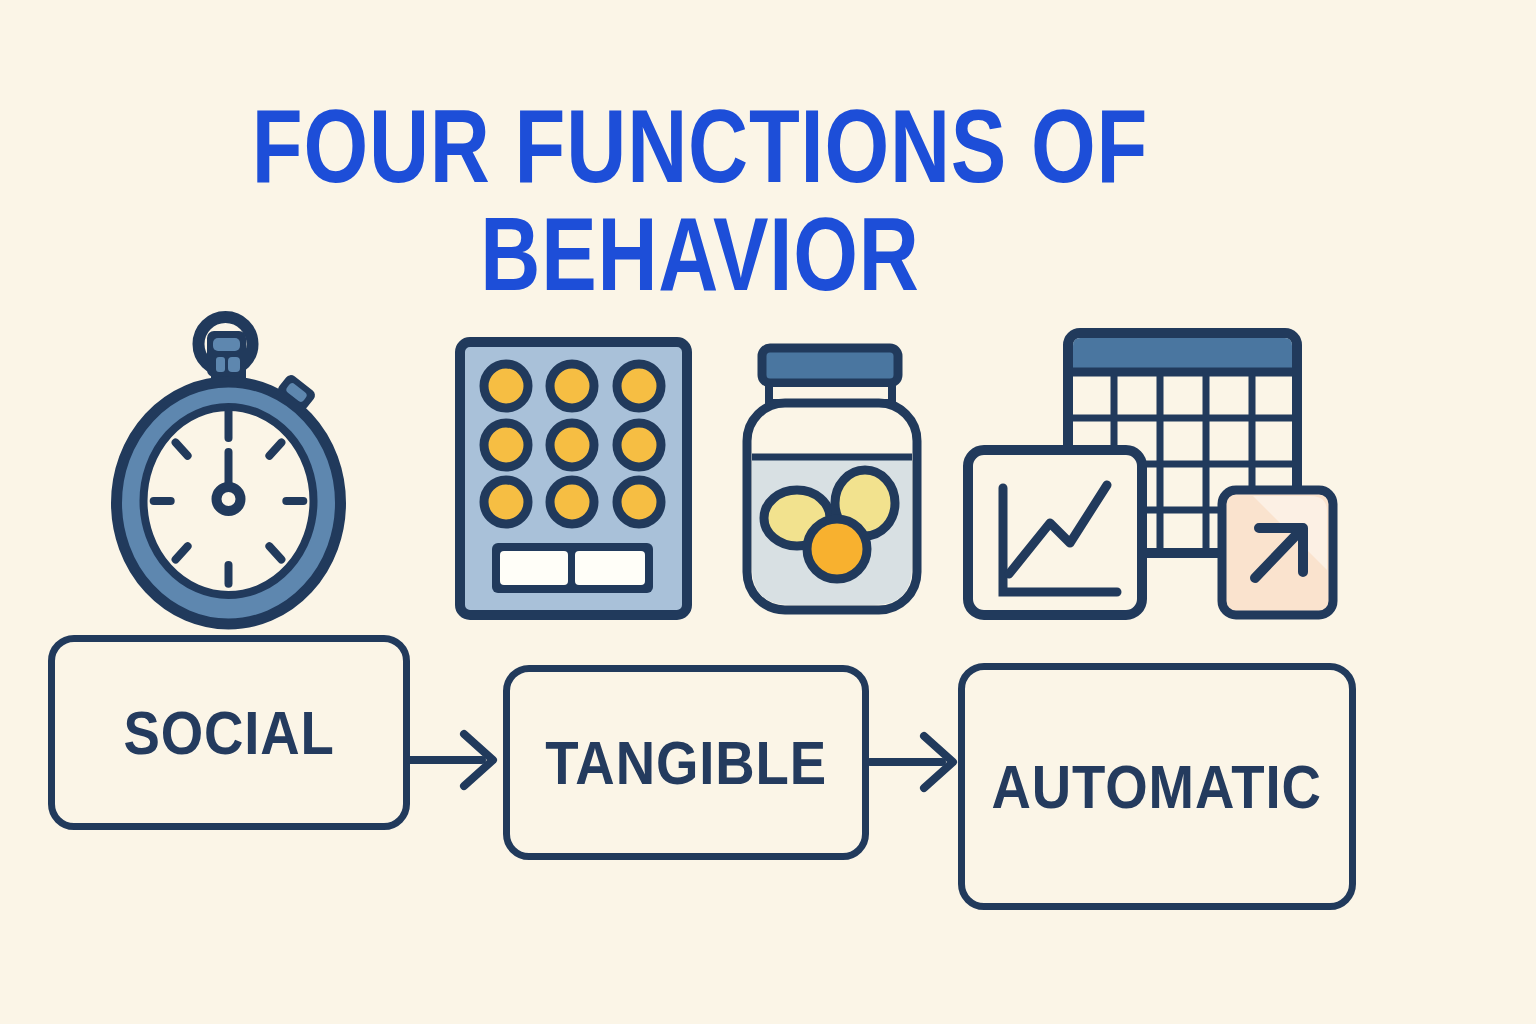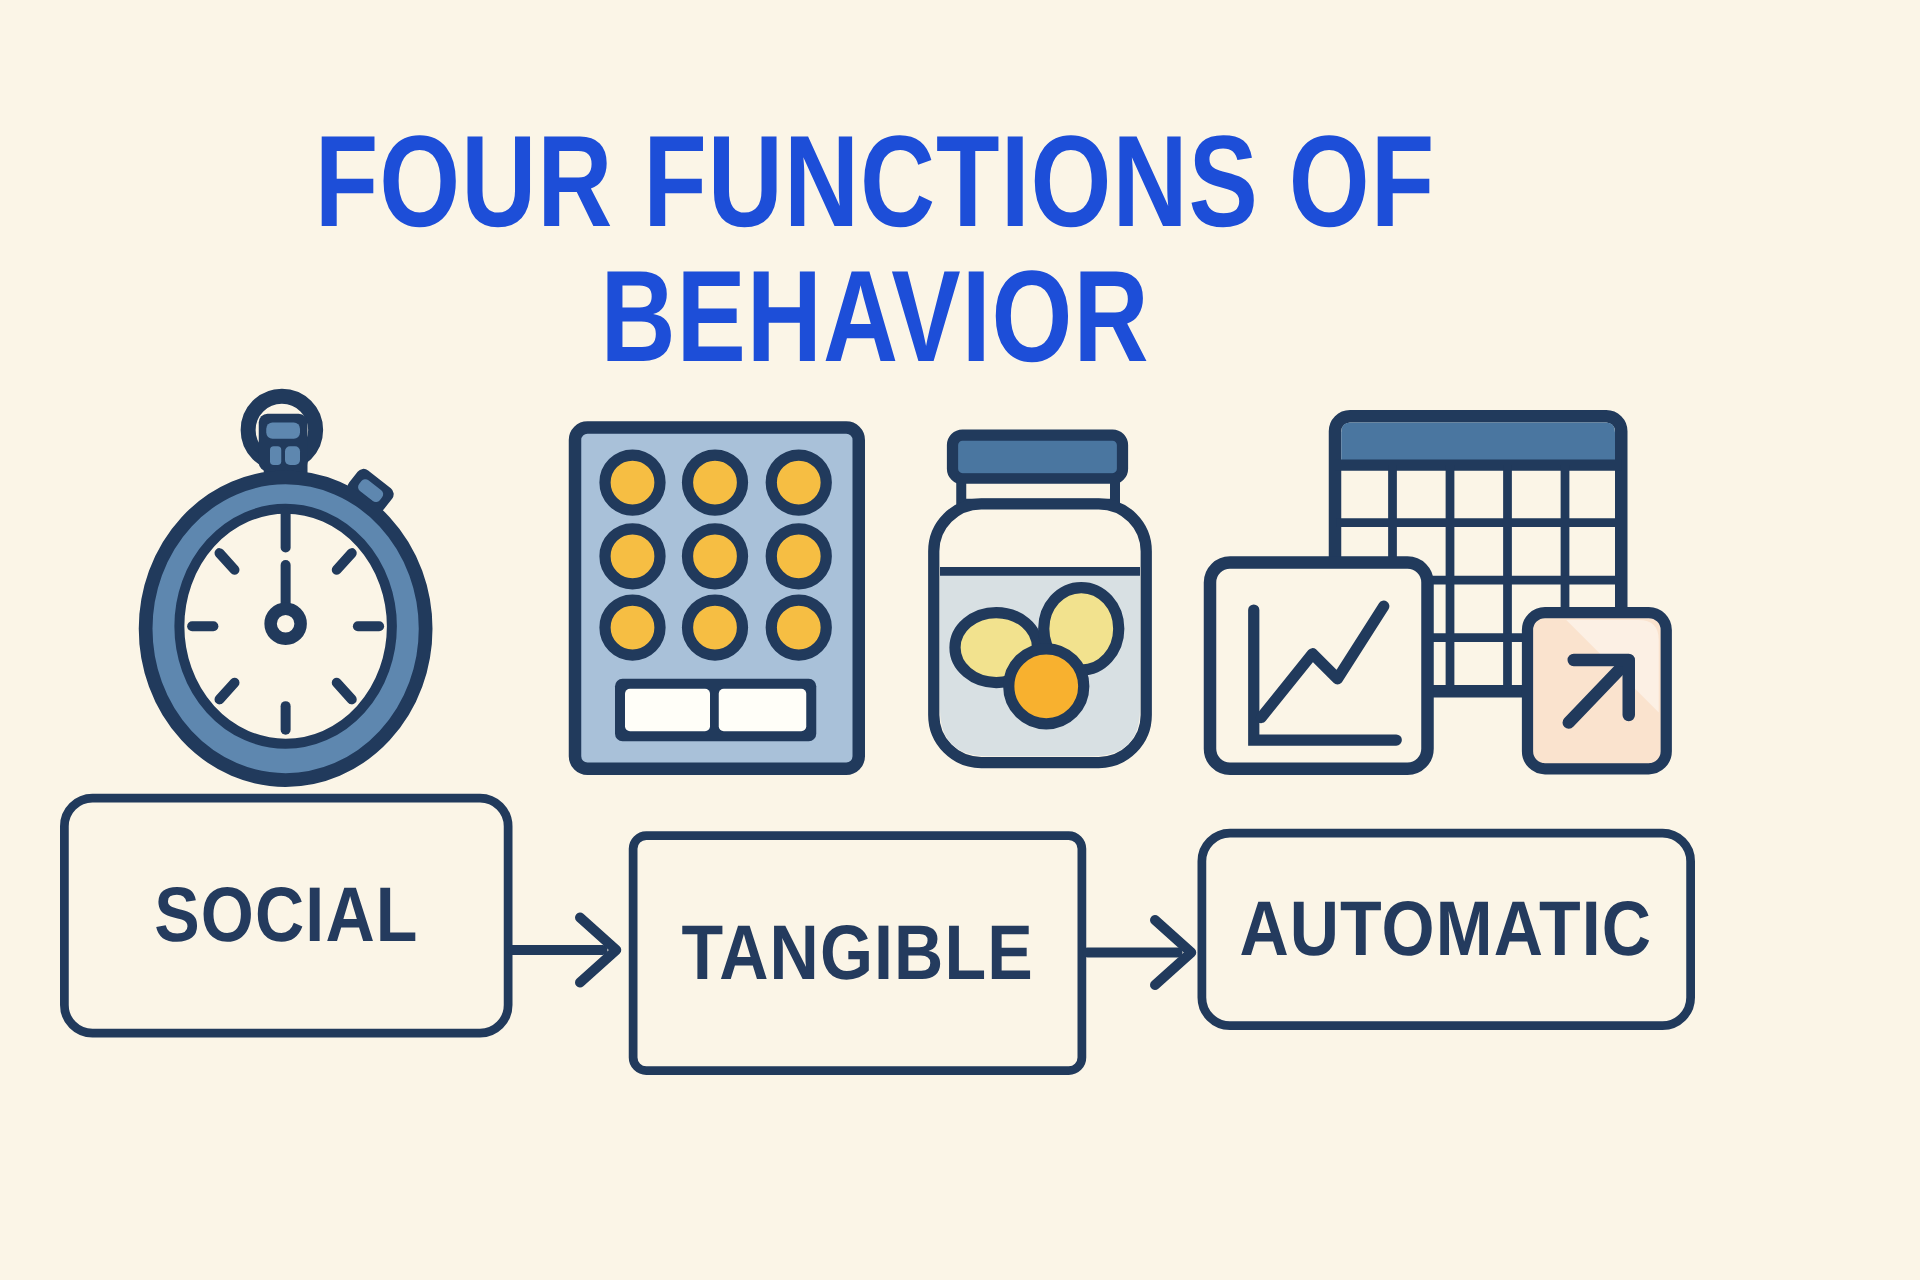--- a/index.html
+++ b/index.html
@@ -26,22 +26,22 @@
     border:7px solid #213A5C;
     border-radius:26px;
     display:flex;align-items:center;justify-content:center;
     box-sizing:border-box;
   }
   .flow-label{
     color:#243B5E;font-weight:bold;font-size:62px;letter-spacing:1px;
     transform:scaleX(0.88);transform-origin:50% 50%;white-space:nowrap;
   }
   #box-social{left:48px;top:635px;width:362px;height:195px;}
-  #box-tangible{left:503px;top:665px;width:366px;height:195px;border-radius:14px;}
-  #box-automatic{left:958px;top:663px;width:398px;height:161px;}
+  #box-tangible{left:503px;top:665px;width:366px;height:195px;}
+  #box-automatic{left:958px;top:663px;width:398px;height:247px;}
   .arrow-svg{position:absolute;}
 </style>
 </head>
 <body>
 
 <div class="canvas">
 
   <div class="title">
     <div class="title-line">FOUR FUNCTIONS OF</div>
     <div class="title-line">BEHAVIOR</div>

